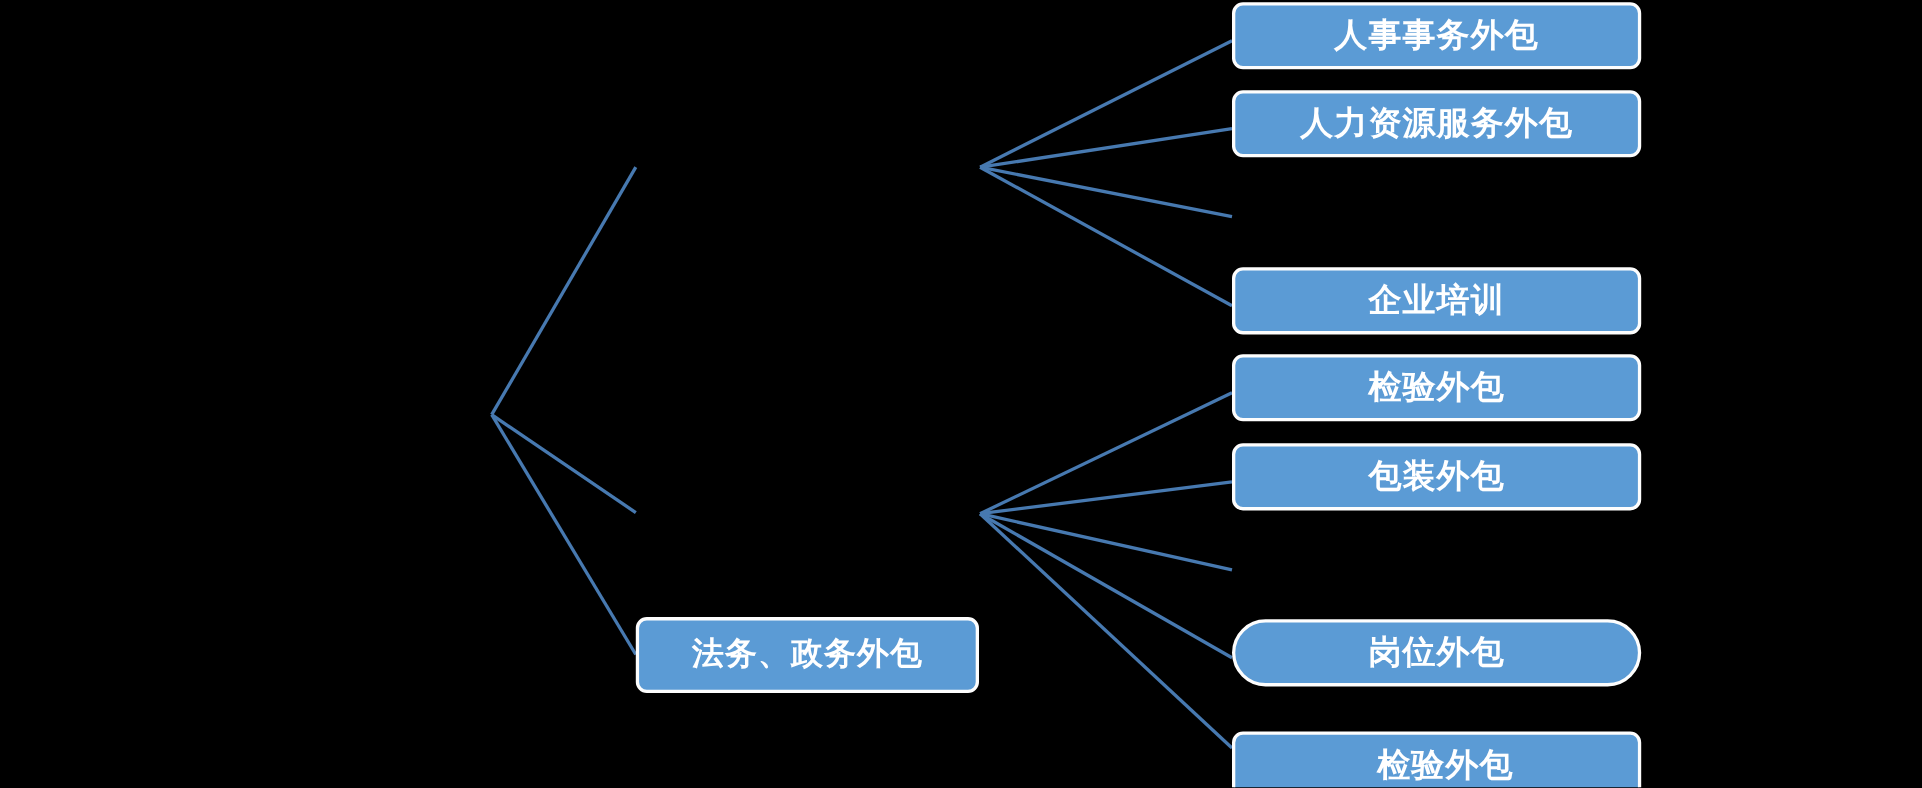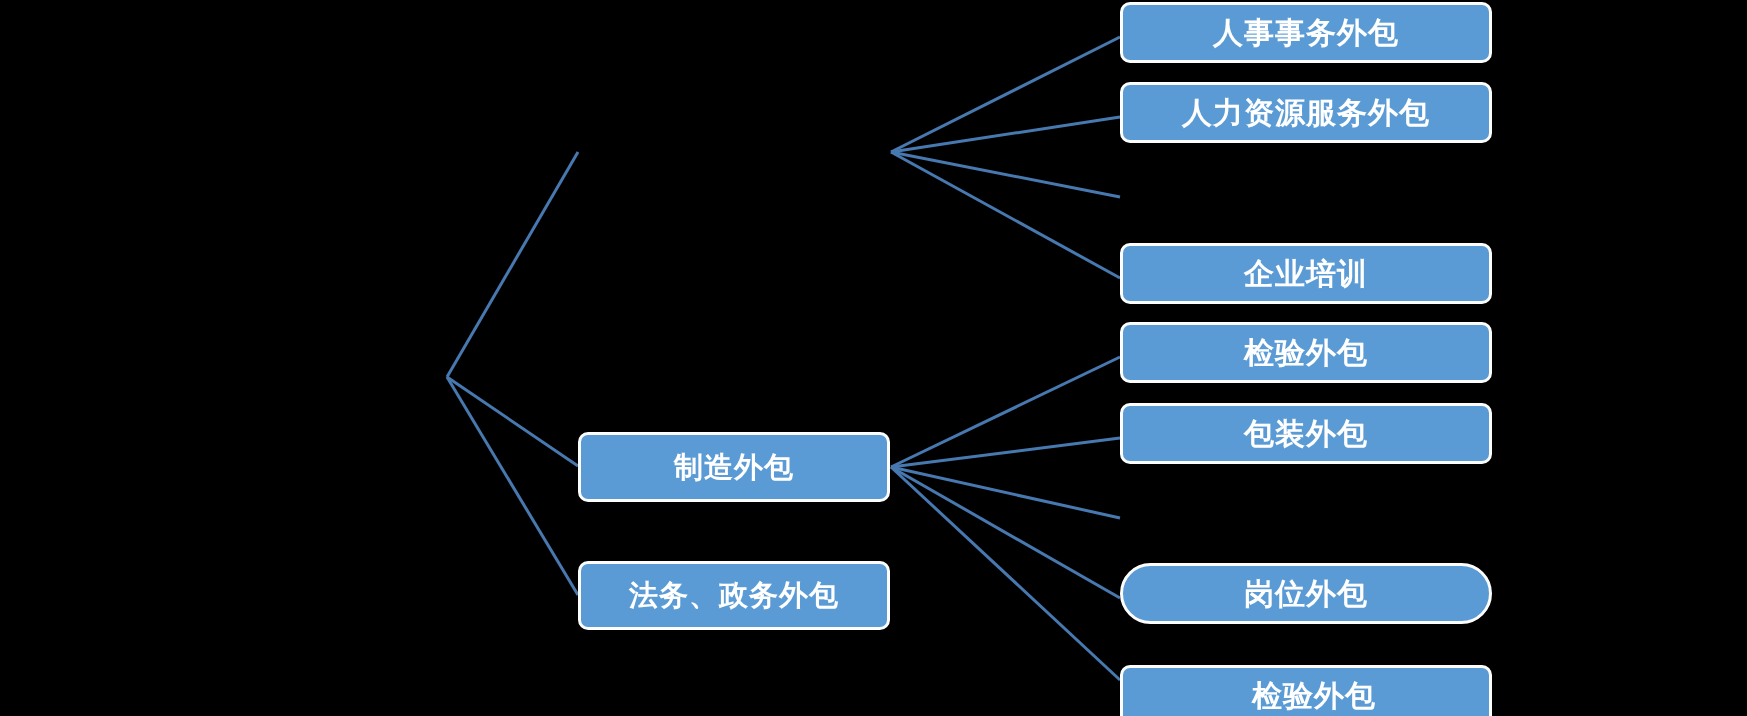--- a/index.html
+++ b/index.html
@@ -90,21 +90,20 @@
     <line x1="891" y1="152" x2="1120" y2="278"></line>
 
     <line x1="891" y1="467" x2="1120" y2="357"></line>
     <line x1="891" y1="467" x2="1120" y2="438"></line>
     <line x1="891" y1="467" x2="1120" y2="518"></line>
     <line x1="891" y1="467" x2="1120" y2="598"></line>
     <line x1="891" y1="467" x2="1120" y2="680"></line>
   </svg>
 
 
-  <div class="node node-mid mid-2">制造外包</div>
   <div class="node node-mid mid-3">法务、政务外包</div>
 
   <div class="node node-leaf leaf-1">人事事务外包</div>
   <div class="node node-leaf leaf-2">人力资源服务外包</div>
   <div class="node node-leaf leaf-4">企业培训</div>
 
   <div class="node node-leaf leaf-5">检验外包</div>
   <div class="node node-leaf leaf-6">包装外包</div>
   <div class="node node-leaf leaf-8">岗位外包</div>
   <div class="node node-leaf leaf-9">检验外包</div>

